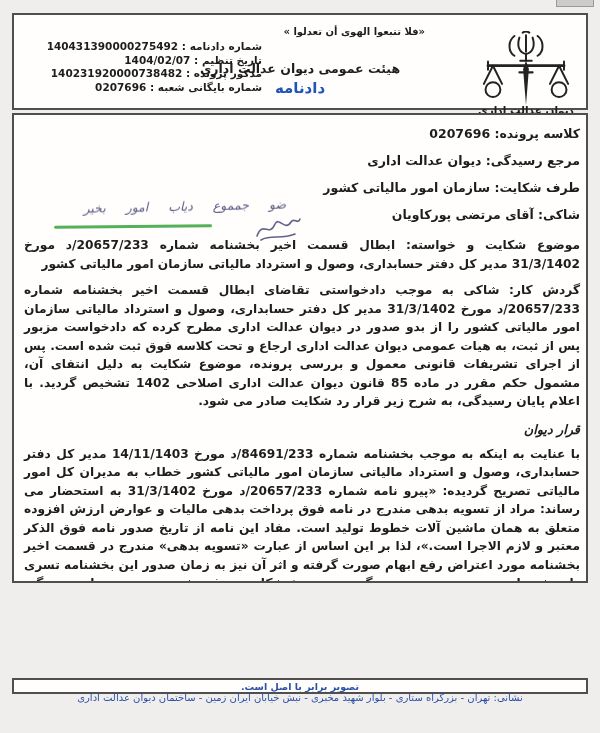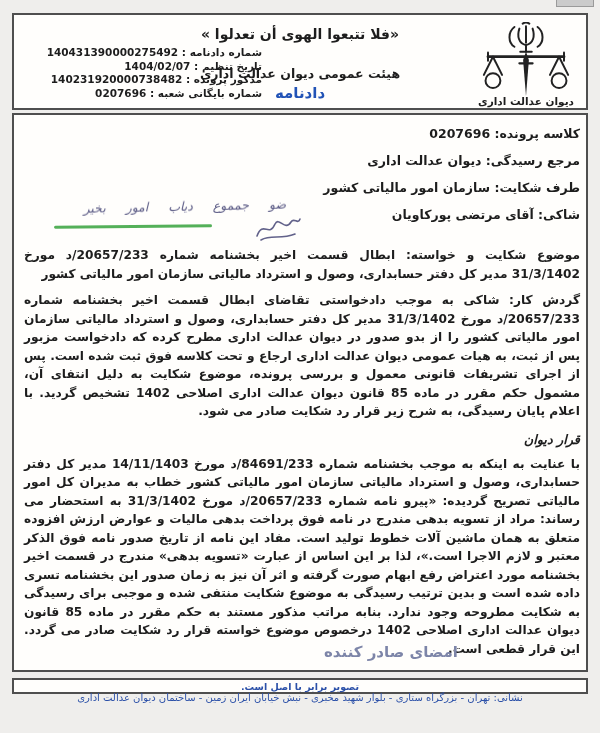--- a/index.html
+++ b/index.html
@@ -21,43 +21,43 @@
   .viewer-tab{
     position:absolute;top:0;right:6px;width:38px;height:7px;
     background:#cbcbcb;border:1px solid #9a9a9a;border-top:none;
   }
   .box{
     position:absolute;left:12px;right:12px;
     background:var(--paper);border:2px solid var(--border);
   }
   
   .header-box{top:13px;height:97px;}
-  .logo{position:absolute;right:4px;top:7px;width:112px;text-align:center;}
+  .logo{position:absolute;right:4px;top:16px;width:112px;text-align:center;}
   .logo svg{display:block;margin:0 auto;}
   .logo-caption{font-size:10.5px;font-weight:bold;margin-top:-3px;}
   .head-center{
     position:absolute;left:50%;top:11px;transform:translateX(-50%);
     width:250px;text-align:center;
   }
-  .quote{font-size:14px;font-weight:bold;letter-spacing:.5px;}
+  .quote{font-size:10px;font-weight:bold;letter-spacing:.5px;text-align:right;}
   .org{font-size:12.5px;font-weight:bold;margin-top:24px;}
   .doctype{font-size:15px;font-weight:bold;color:var(--accent-blue);margin-top:3px;}
   .meta{
-    position:absolute;left:20px;top:31px;width:228px;
+    position:absolute;left:20px;top:25px;width:228px;
     direction:rtl;text-align:right;font-size:10.5px;font-weight:bold;line-height:13.5px;
   }
   .meta-row{white-space:nowrap;}
   
-  .body-box{top:113px;height:559px;padding:10px 6px 0 10px;overflow:hidden;}
+  .body-box{top:113px;height:470px;padding:10px 6px 0 10px;overflow:hidden;}
   .case-line{font-size:12.5px;font-weight:bold;line-height:18px;margin-bottom:9px;}
   .para{
     font-size:12.2px;font-weight:bold;line-height:18.5px;
     text-align:justify;text-align-last:right;margin-top:8px;
   }
-  .para.subject{margin-top:22px;}
+  .para.subject{margin-top:12px;}
   .heading{font-size:12.8px;font-weight:bold;margin-top:11px;font-style:italic;}
   .sig-name{font-size:12.8px;font-weight:bold;margin-top:24px;}
   .sig-note{
     position:absolute;right:128px;top:528px;
     font-size:15px;font-weight:bold;color:#7d85a8;
   }
   
   .hand-note{
     position:absolute;right:auto;left:34px;top:84px;width:238px;
     font-size:12.5px;font-style:italic;color:rgba(45,45,100,.78);

